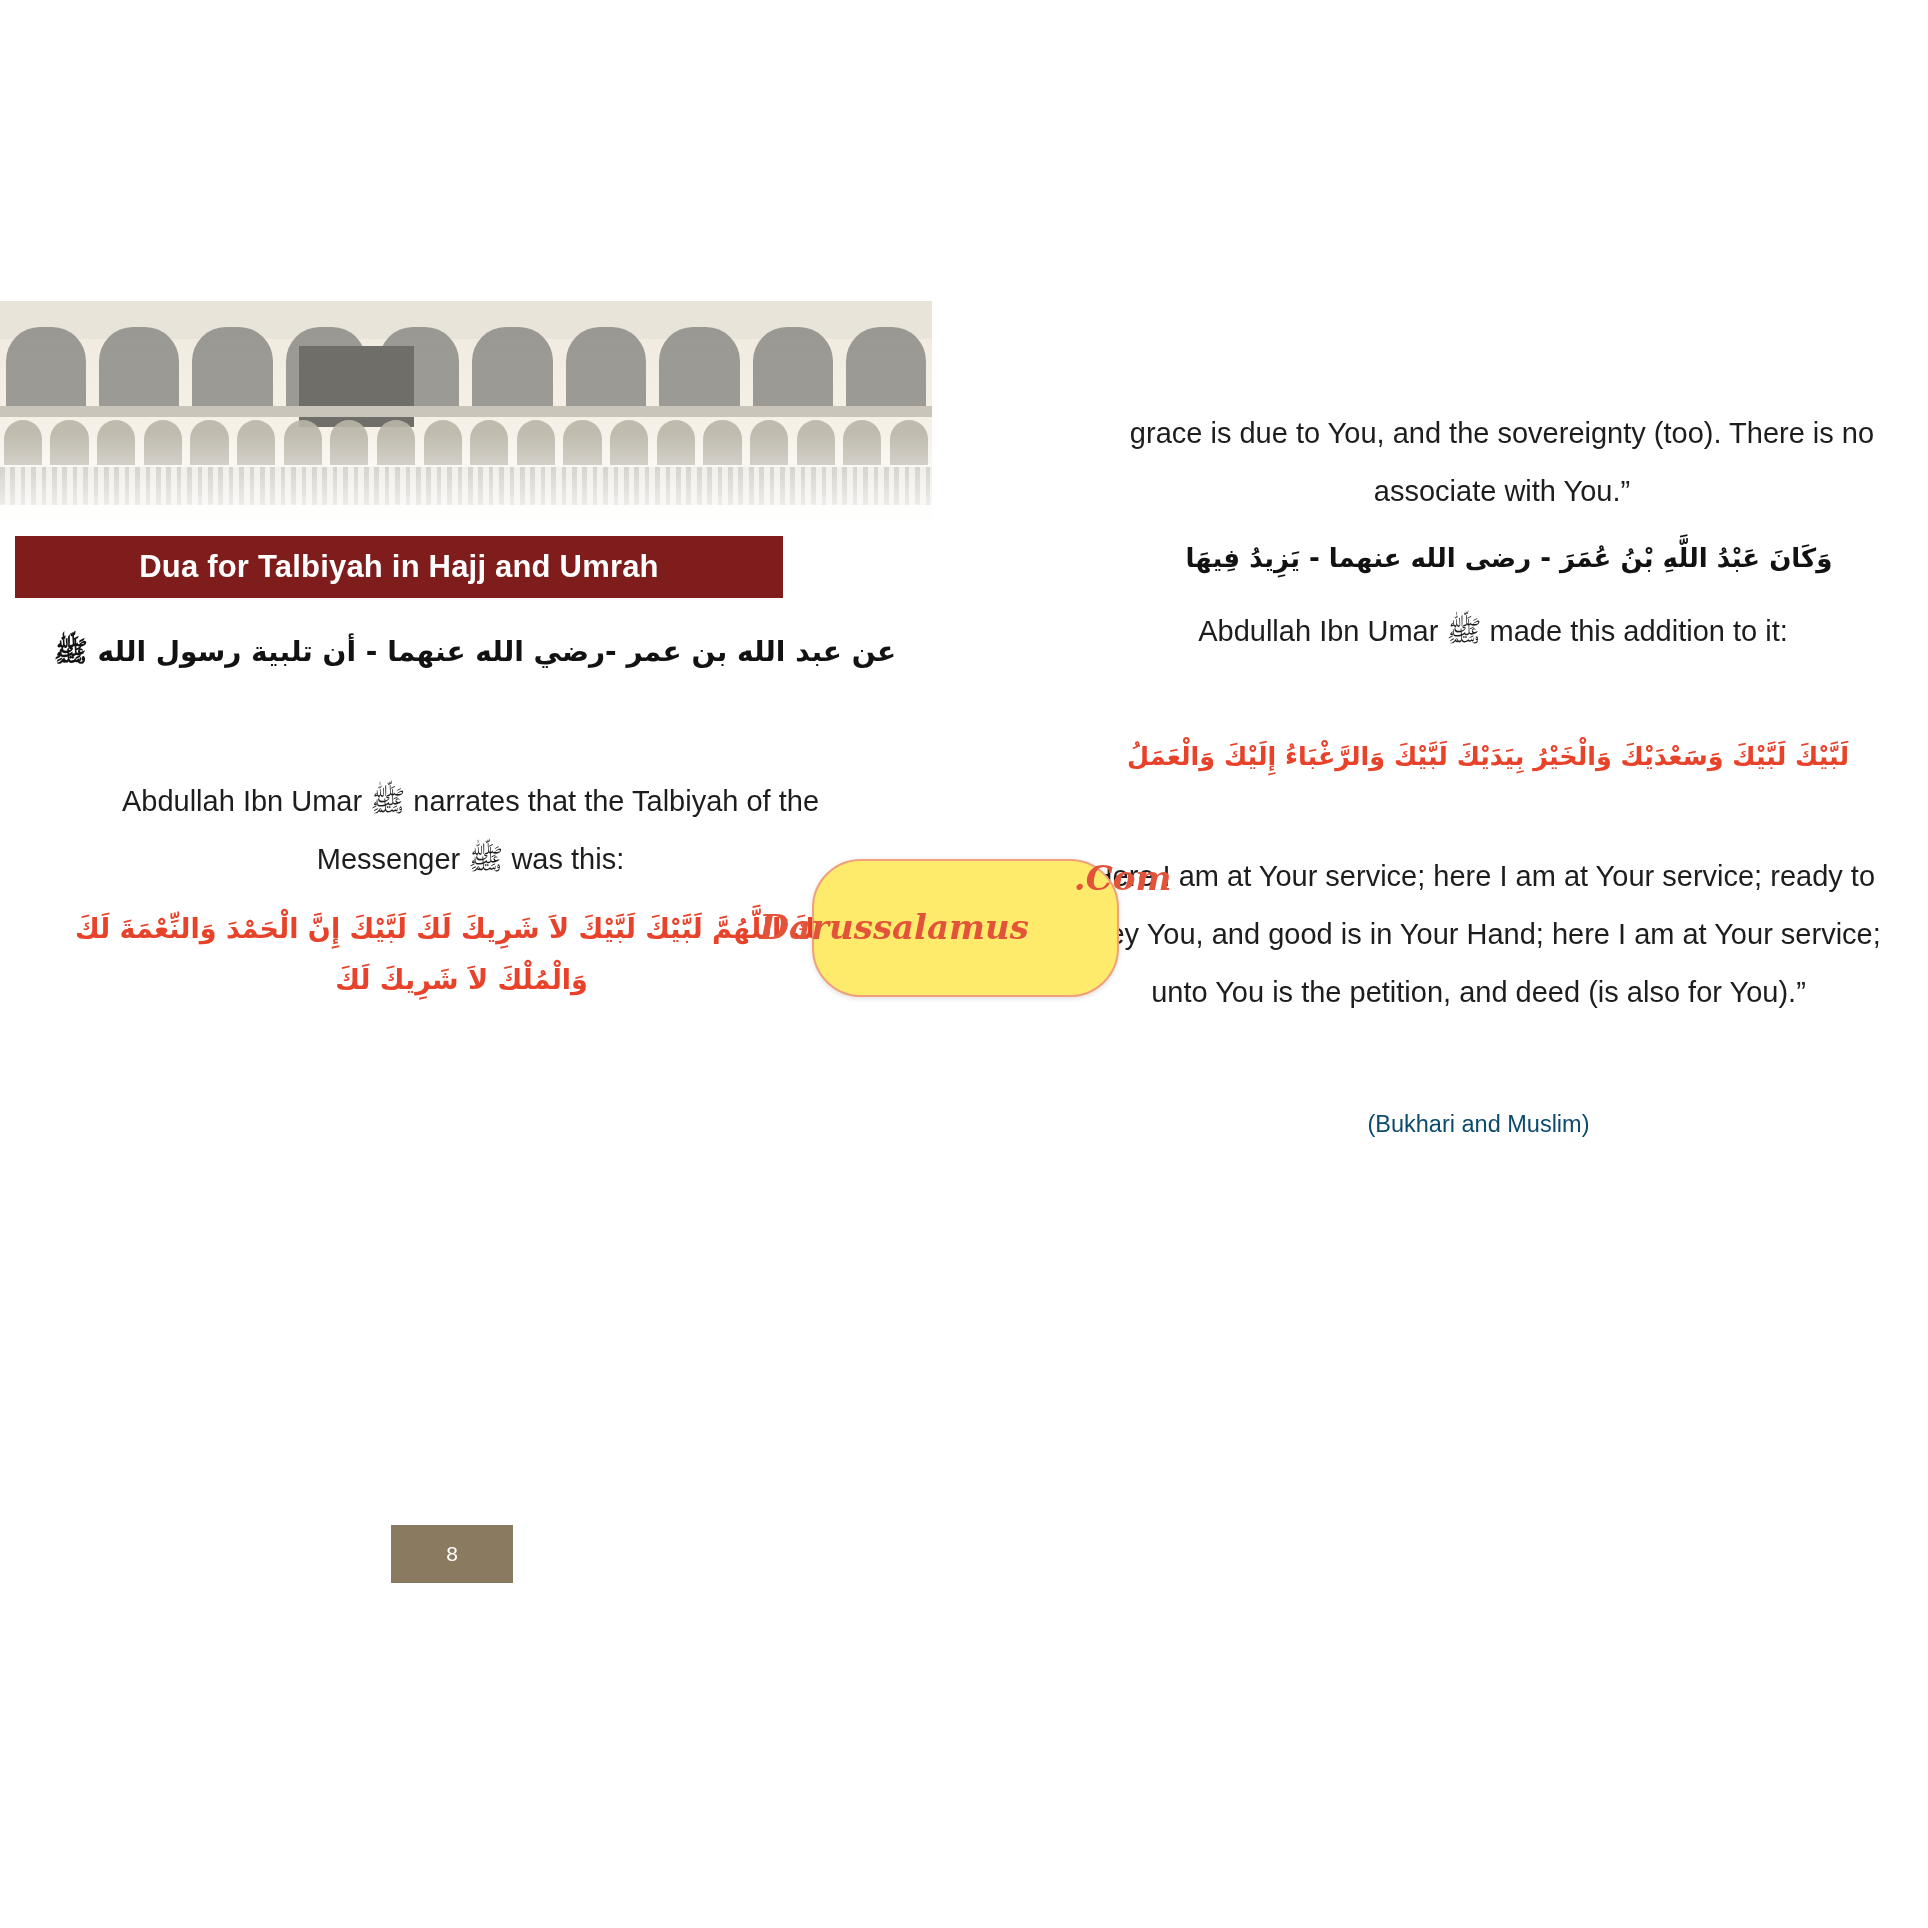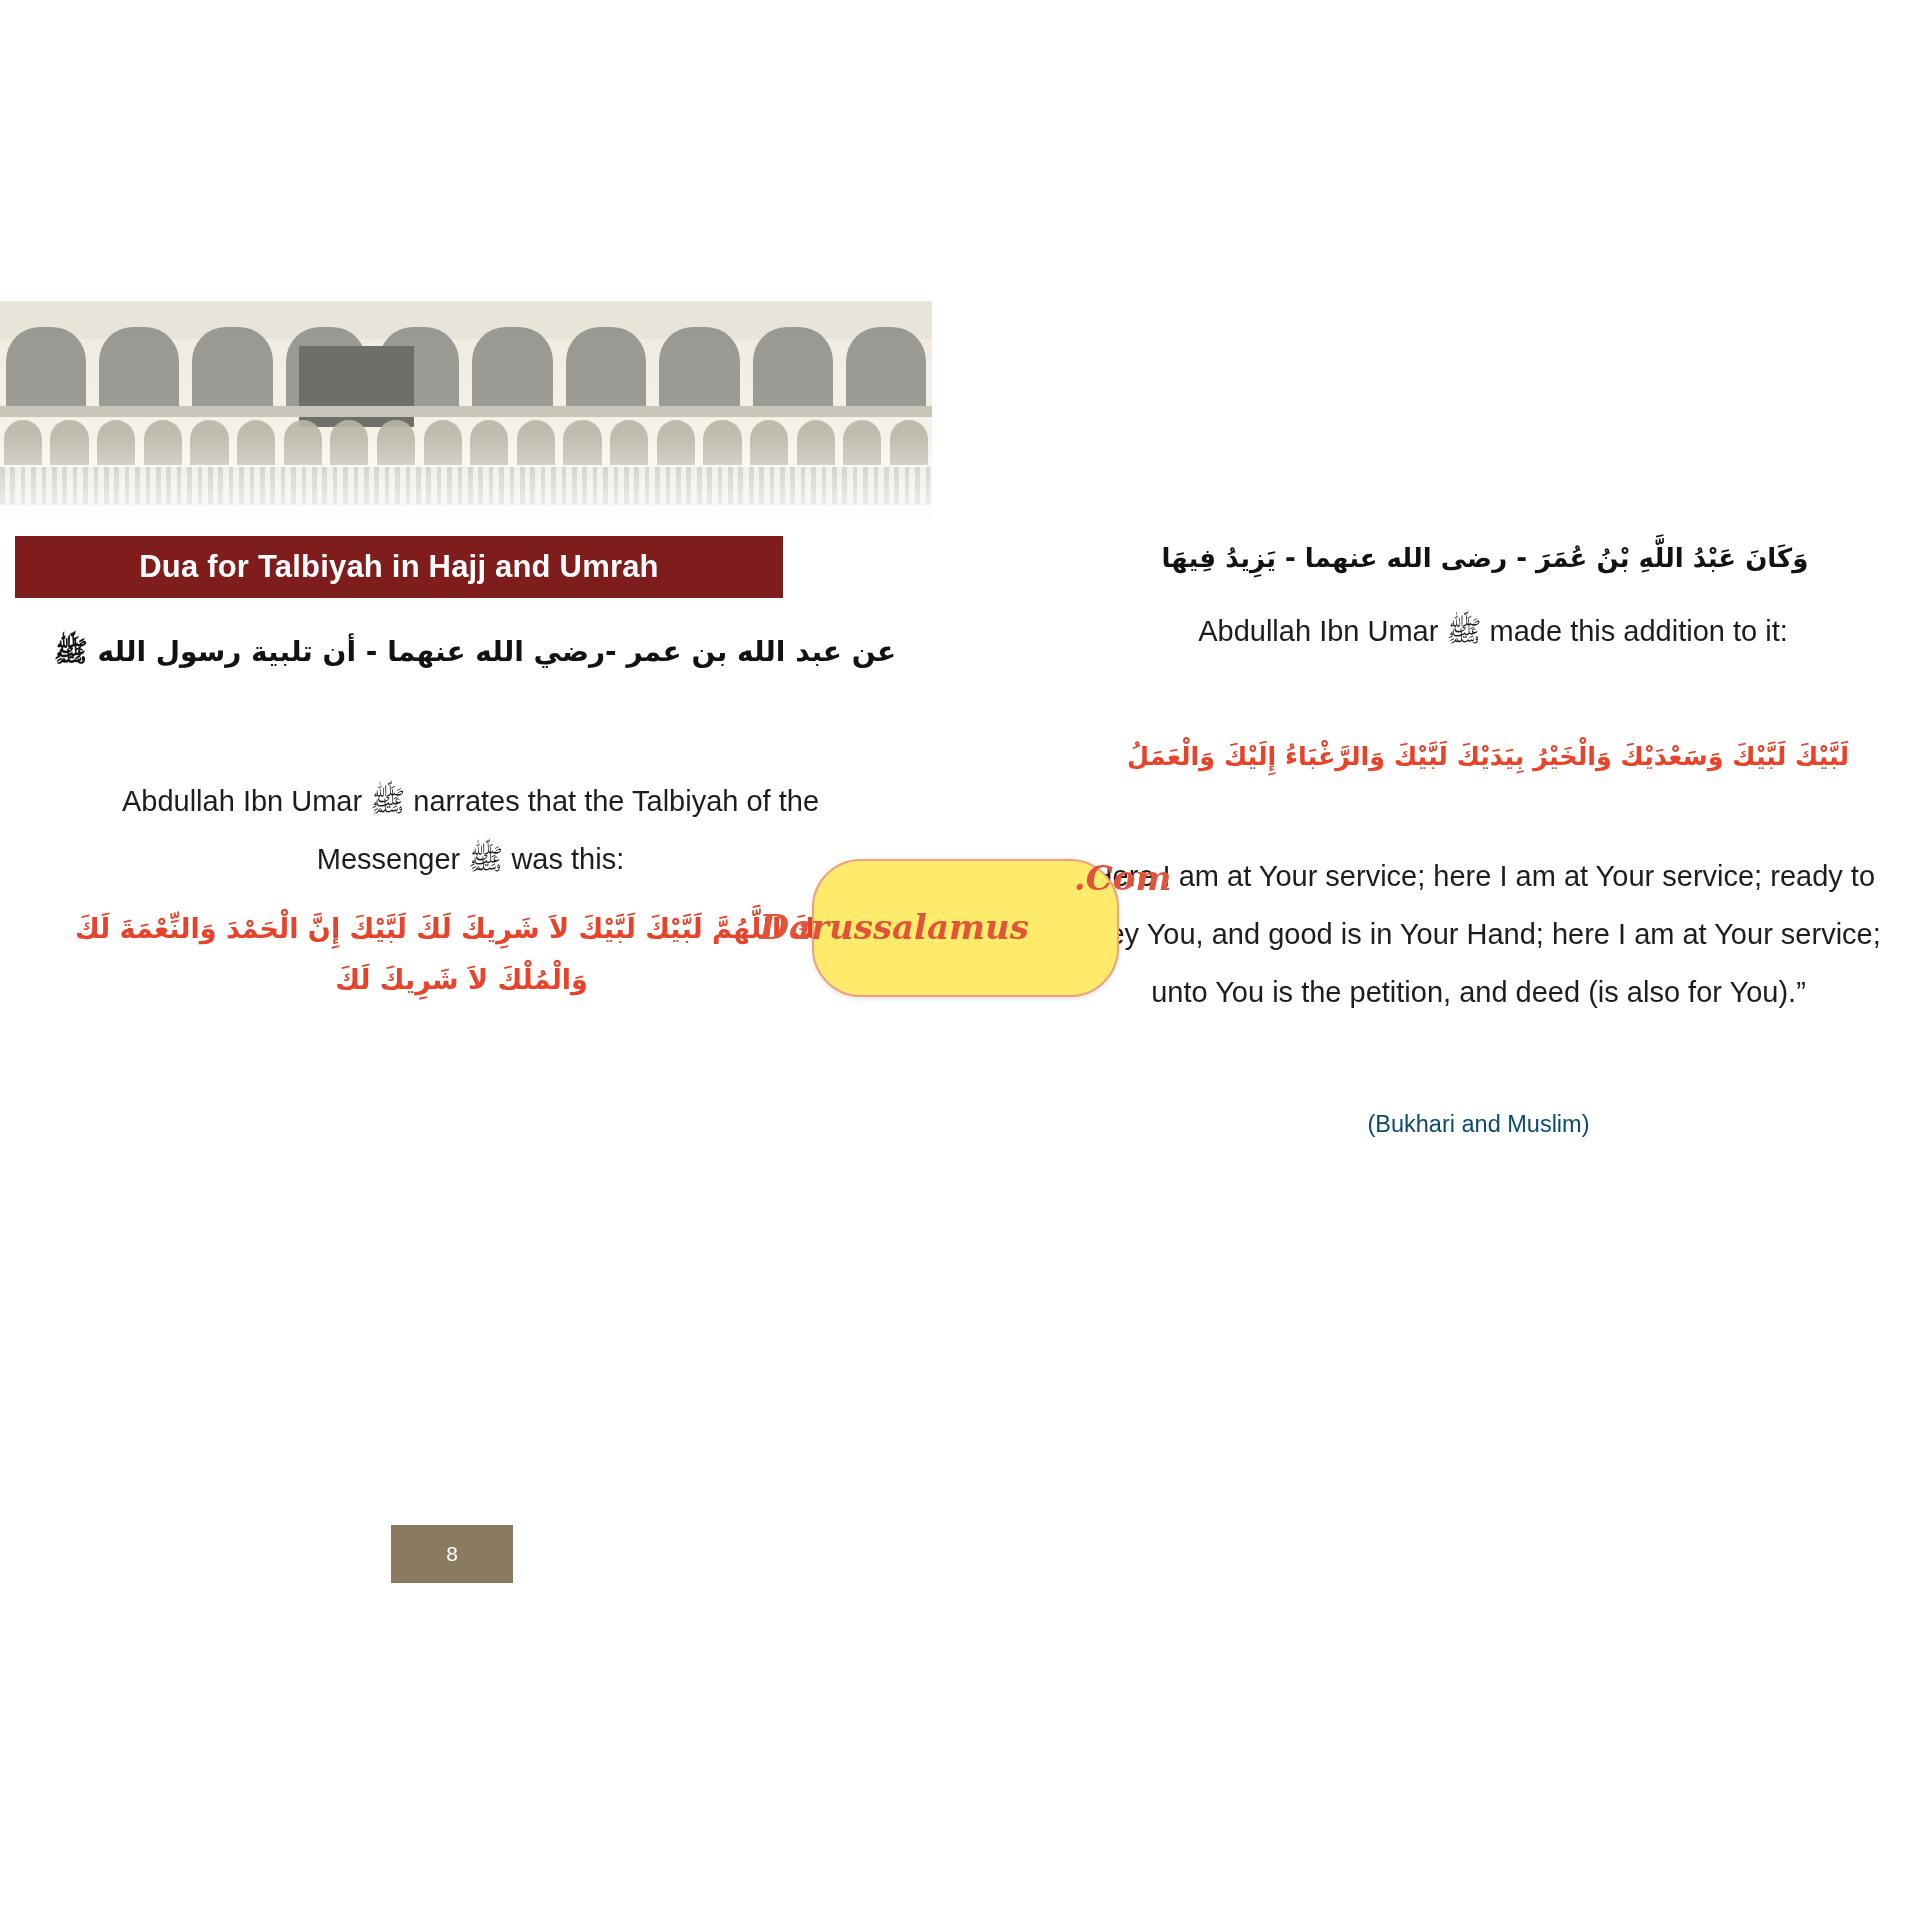--- a/index.html
+++ b/index.html
@@ -199,21 +199,21 @@
 
   .right-eng-1 {
     position: absolute;
     left: 122px;
     top: 122px;
     width: 782px;
   }
 
   .arabic-narr-right {
     position: absolute;
-    left: 96px;
+    left: 120px;
     top: 254px;
     width: 800px;
     text-align: center;
     direction: rtl;
     font-family: "DejaVu Sans", sans-serif;
     font-size: 26px;
     line-height: 1.7;
     color: #121212;
     font-weight: bold;
   }
@@ -349,20 +349,21 @@
     <div class="eng-block left-eng-1">Abdullah Ibn Umar ﷺ narrates that the Talbiyah of the Messenger ﷺ was this:</div>
 
     <div class="dua-red">لَبَّيْكَ اللَّهُمَّ لَبَّيْكَ لَبَّيْكَ لاَ شَرِيكَ لَكَ لَبَّيْكَ إِنَّ الْحَمْدَ وَالنِّعْمَةَ لَكَ وَالْمُلْكَ لاَ شَرِيكَ لَكَ</div>
 
 
     <div class="page-num page-num-left">8</div>
   </div>
 
   <div class="page-right">
 
+    <div class="eng-block right-eng-1">grace is due to You, and the sovereignty (too). There is no associate with You.”</div>
 
     <div class="arabic-narr-right">وَكَانَ عَبْدُ اللَّهِ بْنُ عُمَرَ - رضى الله عنهما - يَزِيدُ فِيهَا</div>
 
     <div class="eng-block right-eng-2">Abdullah Ibn Umar ﷺ made this addition to it:</div>
 
     <div class="dua-red-right">لَبَّيْكَ لَبَّيْكَ وَسَعْدَيْكَ وَالْخَيْرُ بِيَدَيْكَ لَبَّيْكَ وَالرَّغْبَاءُ إِلَيْكَ وَالْعَمَلُ</div>
 
     <div class="eng-block right-eng-3">“Here I am at Your service; here I am at Your service; ready to obey You, and good is in Your Hand; here I am at Your service; unto You is the petition, and deed (is also for You).”</div>
 
     <div class="source">(Bukhari and Muslim)</div>

